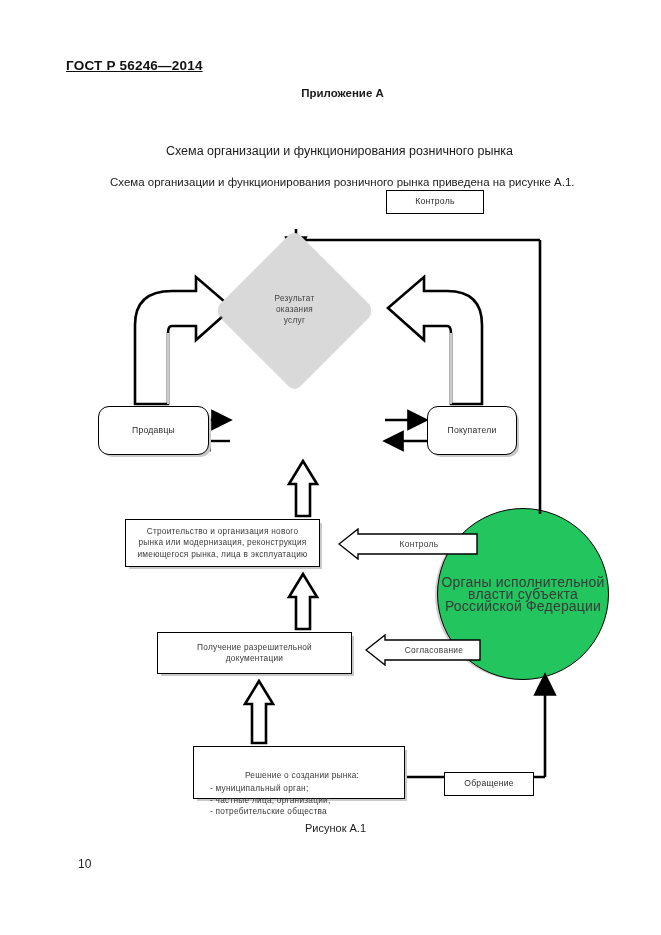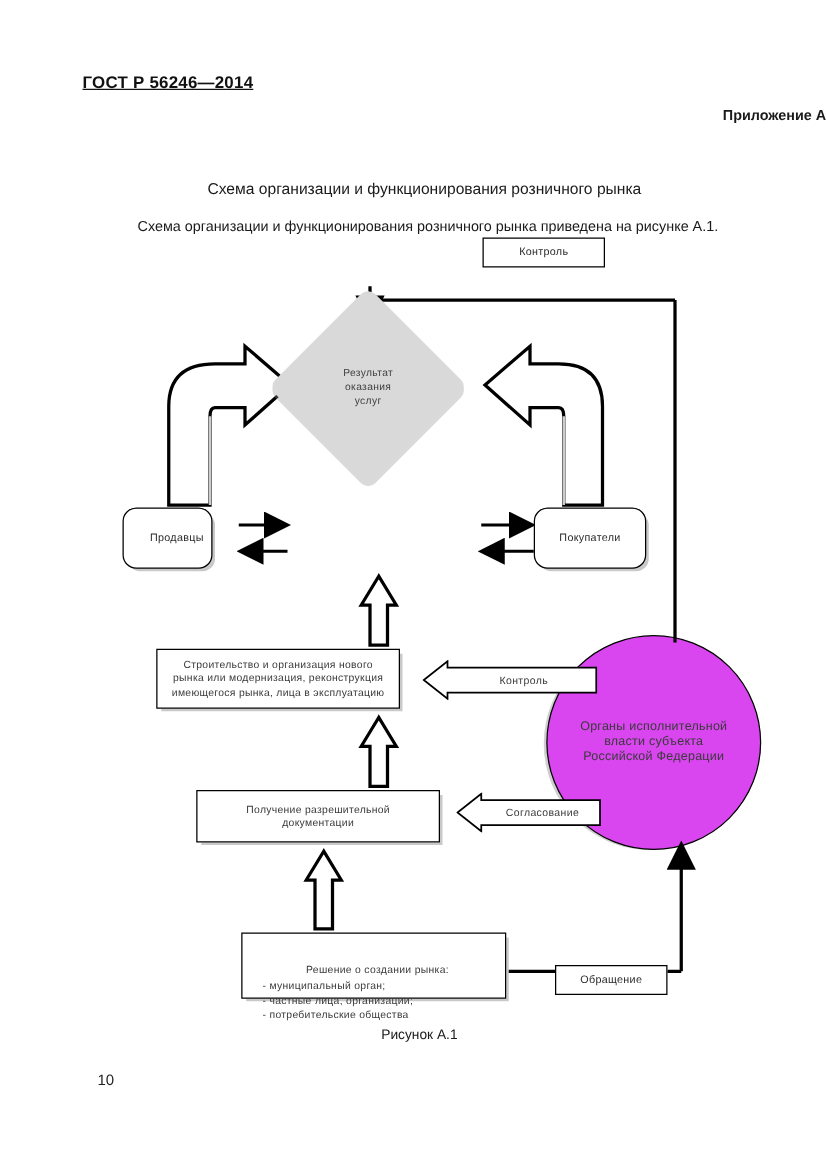--- a/index.html
+++ b/index.html
@@ -27,21 +27,21 @@
     font-weight: bold;
     letter-spacing: 0.2px;
     color: #111;
     text-decoration: underline;
   }
   #appendix-label {
     position: absolute;
     left: 0;
     top: 87px;
     width: 661px;
-    text-align: right;
+    text-align: center;
     font-size: 11.5px;
     font-weight: bold;
     padding-left: 24px;
     box-sizing: border-box;
   }
   #appendix-sub {
     position: absolute;
     left: 0;
     top: 102px;
     width: 661px;
@@ -172,26 +172,26 @@
 
   
   #node-authority {
     position: absolute;
     left: 437px;
     top: 508px;
     width: 170px;
     height: 170px;
     border: 1px solid #000;
     border-radius: 50%;
-    background: #d946ef;
+    background: #22c55e;
     display: flex;
     align-items: center;
     justify-content: center;
     text-align: center;
-    font-size: 10px;
+    font-size: 14px;
     line-height: 12px;
     color: #3a3a3a;
     box-shadow: -3px 1px 0 -1px #cfcfcf;
     z-index: 3;
     letter-spacing: 0.2px;
   }
 
   
   .arrow-label {
     position: absolute;
@@ -280,21 +280,21 @@
       <path d="M135,404 L135,325 Q135,291 172,291 L196,291 L196,277 L232,308 L196,340 L196,326 L172,326
                Q168,326 168,333 L168,404 Z" fill="#ffffff" stroke="#000" stroke-width="2.6" stroke-linejoin="miter"></path>
 
       <path d="M168,404 L168,333" stroke="#cccccc" stroke-width="2" fill="none"></path>
 
       <path d="M482,404 L482,325 Q482,291 447,291 L424,291 L424,277 L388,308 L424,340 L424,326 L447,326
                Q451,326 451,333 L451,404 Z" fill="#ffffff" stroke="#000" stroke-width="2.6" stroke-linejoin="miter"></path>
       <path d="M451,404 L451,333" stroke="#cccccc" stroke-width="2" fill="none"></path>
     </svg>
 
-    <div class="node round shadow plain" id="node-sellers" style="left:98px; top:406px; width:72px; height:49px;justify-content:flex-end;">
+    <div class="node round shadow plain" id="node-sellers" style="left:98px; top:406px; width:111px; height:49px;">
       <span class="inner">Продавцы</span>
     </div>
 
 
     <div class="node round shadow plain" id="node-buyers" style="left:427px; top:406px; width:90px; height:49px;">
       <span class="inner">Покупатели</span>
     </div>
 
     <div class="node shadow" id="node-construction" style="left:125px; top:519px; width:195px; height:48px;">
       <span class="inner">

